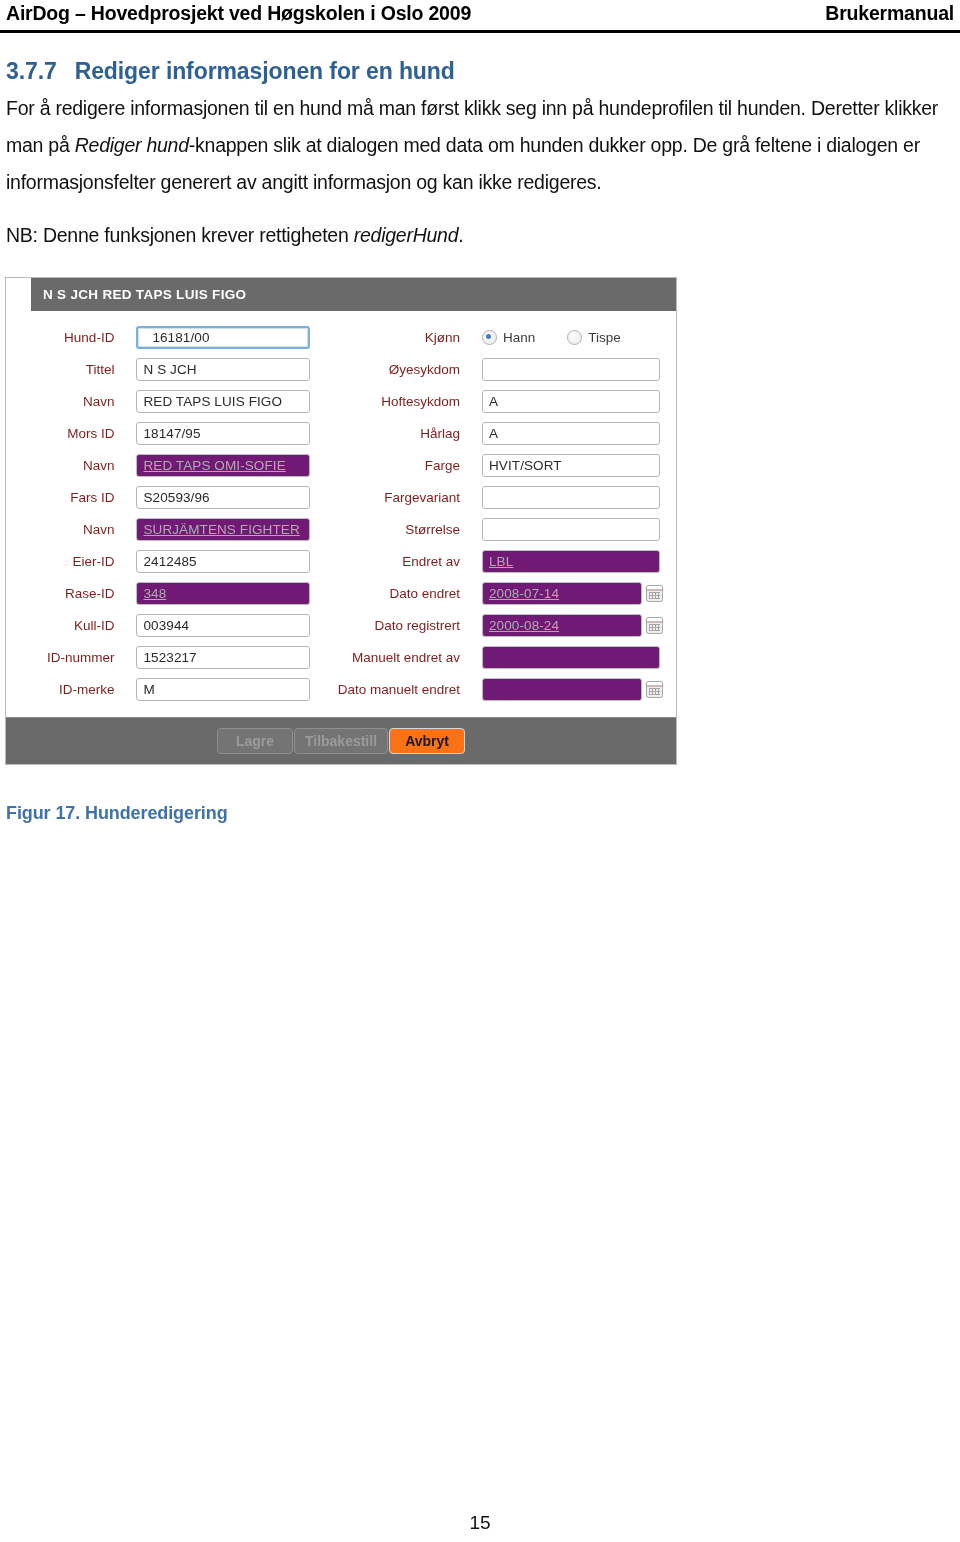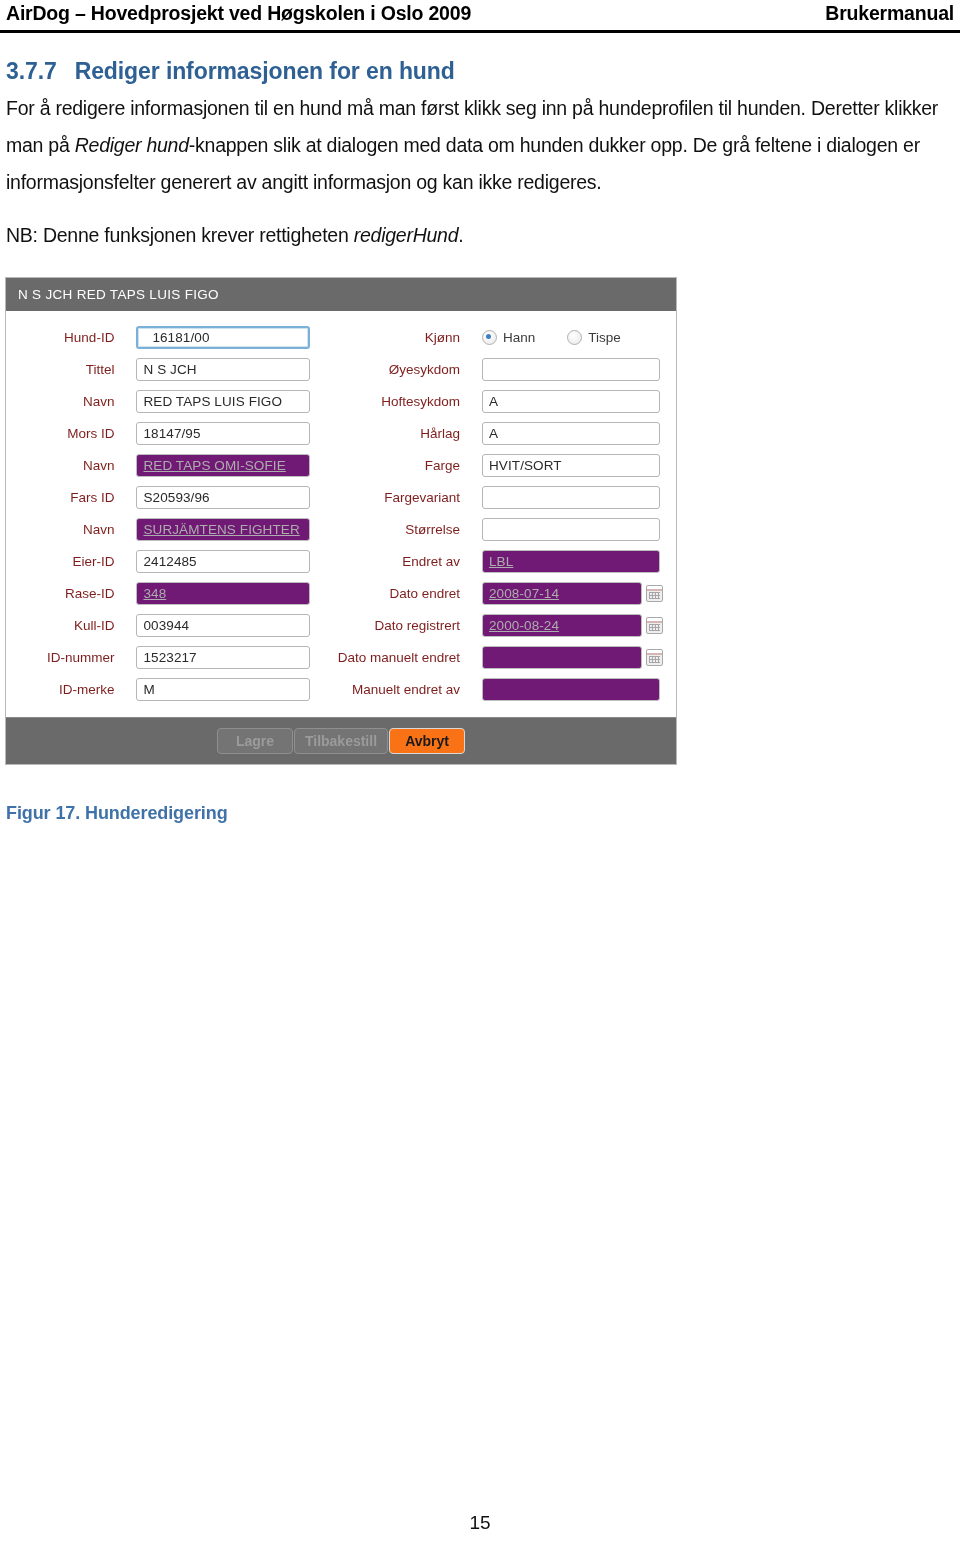--- a/index.html
+++ b/index.html
@@ -92,25 +92,26 @@
     background: #ffffff;
     border: 1px solid #b9b9b9;
     box-sizing: border-box;
     font-family: "Liberation Sans", sans-serif;
   }
   .dialog-titlebar {
     height: 33px;
     background: #6a6a6a;
     color: #ffffff;
     font-size: 13.5px;
-    font-weight: 400;
+    font-weight: 700;
     display: flex;
     align-items: center;
     padding-left: 12px;
     letter-spacing: 0.3px;
+    margin-left: 25px;
   }
   .dialog-body {
     background: #ffffff;
     padding: 10px 0 12px 0;
     display: flex;
   }
   .col {
     display: flex;
     flex-direction: column;
   }
@@ -393,27 +394,27 @@
           <div class="flabel">Dato endret</div>
           <div class="fbox disabled date">2008-07-14</div>
           <div class="cal-icon"></div>
         </div>
         <div class="frow">
           <div class="flabel">Dato registrert</div>
           <div class="fbox disabled date">2000-08-24</div>
           <div class="cal-icon"></div>
         </div>
         <div class="frow">
+          <div class="flabel">Manuelt endret av</div>
+          <div class="fbox disabled"></div>
+        </div>
+        <div class="frow">
           <div class="flabel">Dato manuelt endret</div>
           <div class="fbox disabled date"></div>
           <div class="cal-icon"></div>
-        </div>
-        <div class="frow">
-          <div class="flabel">Manuelt endret av</div>
-          <div class="fbox disabled"></div>
         </div>
       </div>
 
   </div>
 
   <div class="dialog-footer" id="footer">
       <div class="btn">Lagre</div>
       <div class="btn">Tilbakestill</div>
       <div class="btn enabled">Avbryt</div>
     </div>

